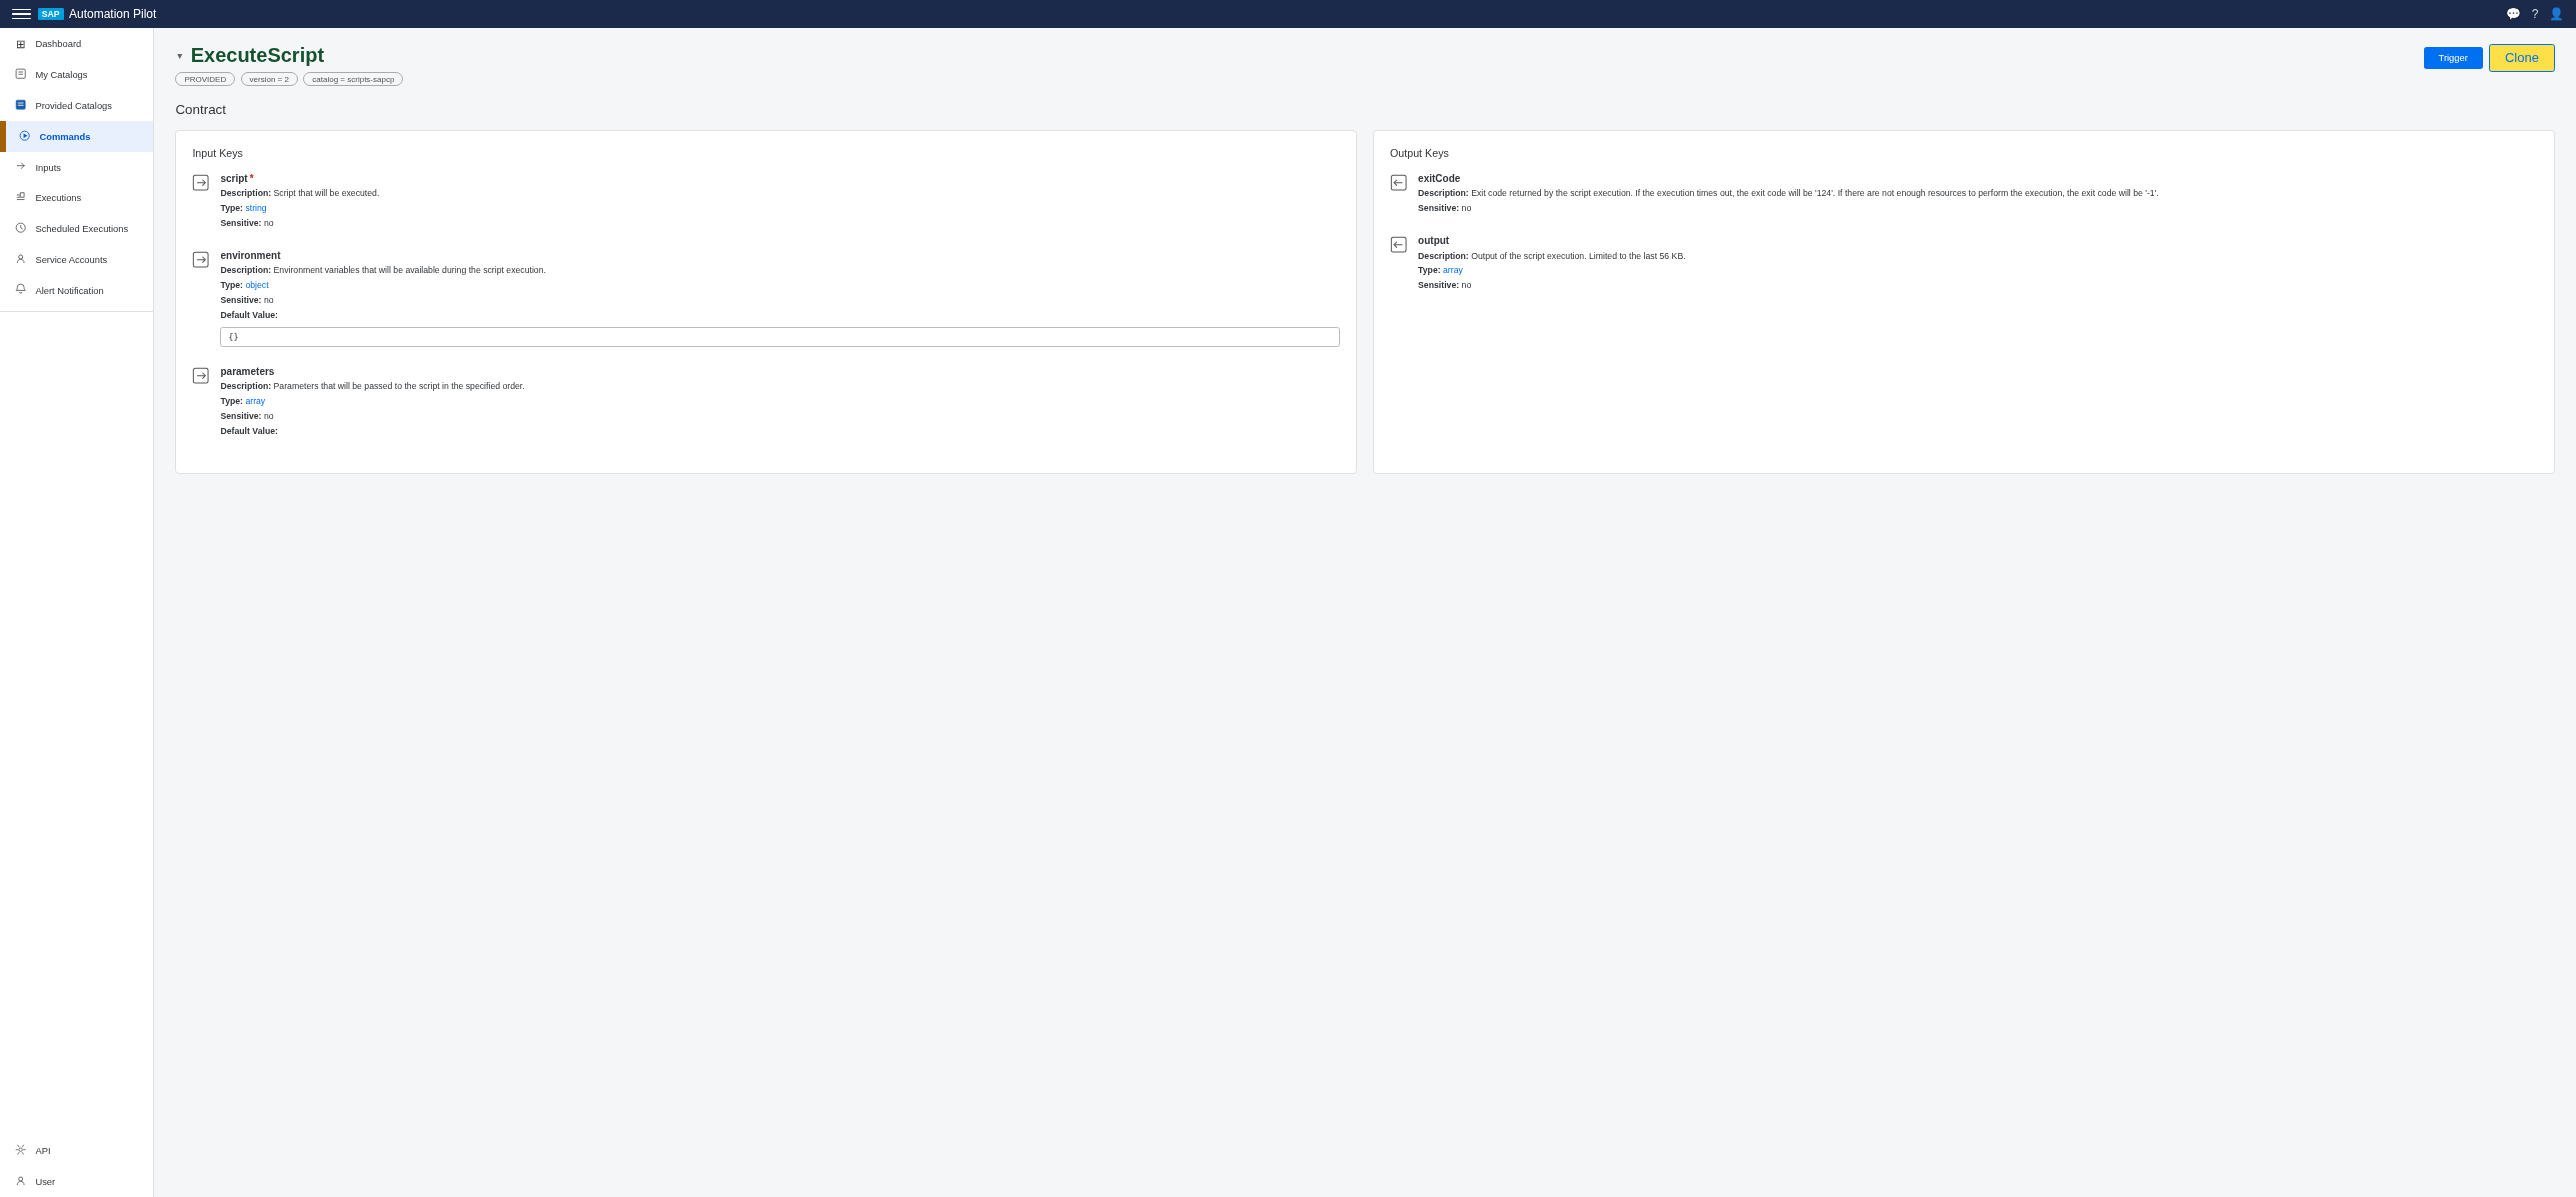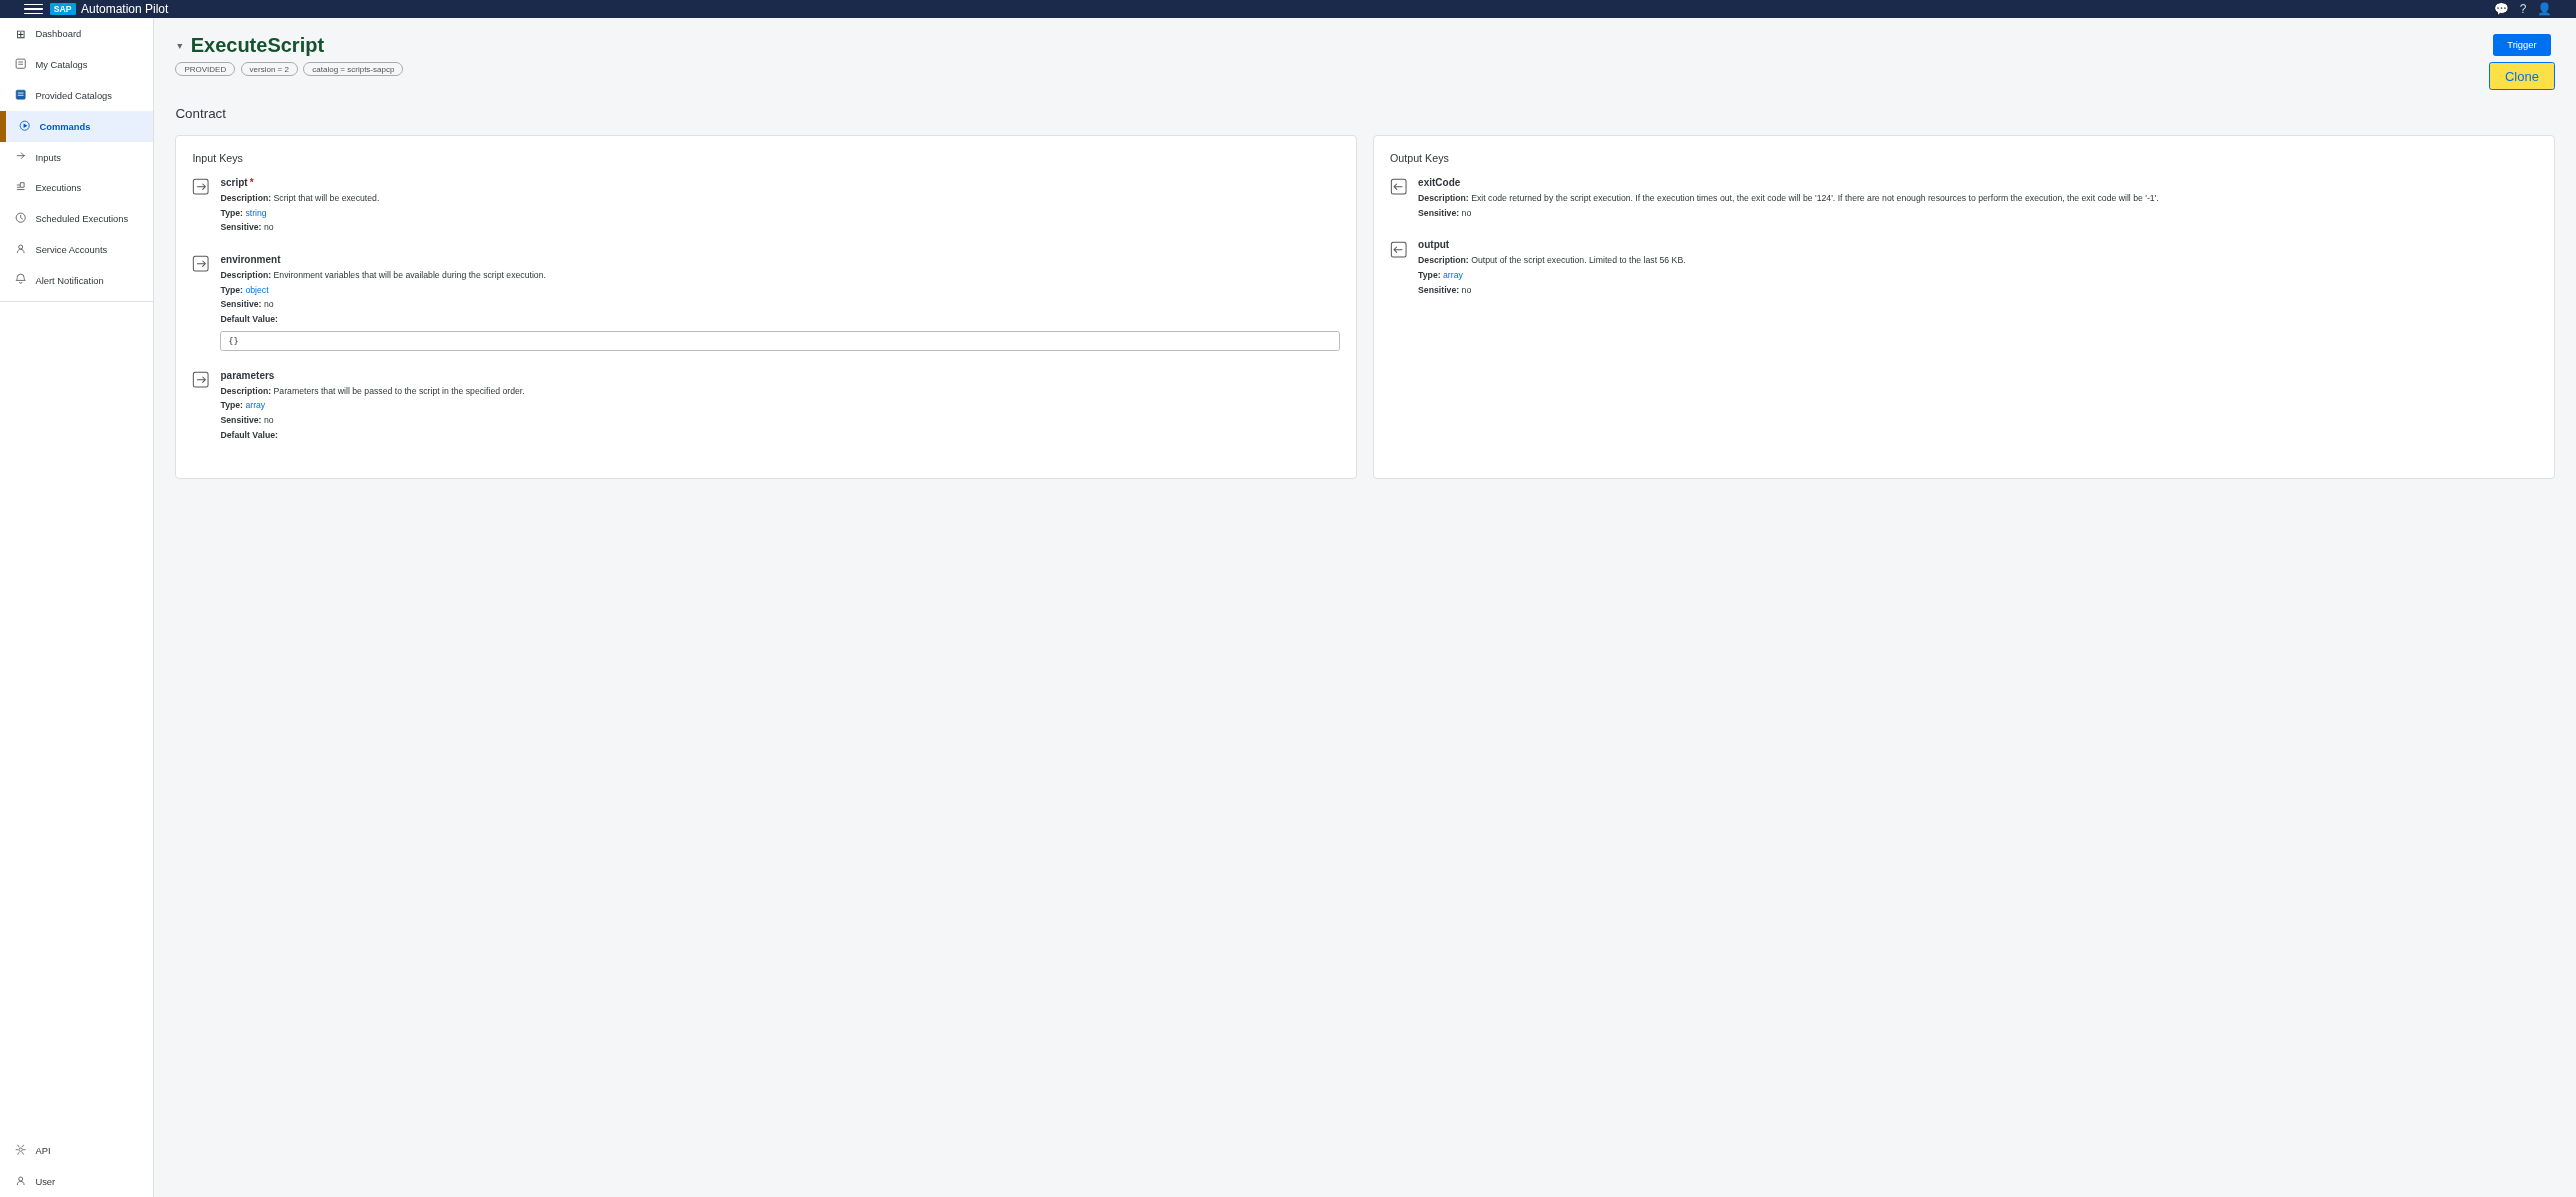--- a/index.html
+++ b/index.html
@@ -2,24 +2,24 @@
 <html style="font-size:10.7px"><head>
   <meta charset="utf-8">
   <style>
     * { box-sizing: border-box; margin: 0; padding: 0; }
     body { font-family: '72', Arial, sans-serif; font-size: 9.4px; background: #f5f6f7; color: #32363a; height: 100vh; overflow: hidden; display: flex; flex-direction: column; }
 
     
     .topnav {
       background: #1b2a4a;
       color: #fff;
-      height: 18px;
+      height: 28px;
       display: flex;
       align-items: center;
-      padding: 0 24px;
+      padding: 0 12px;
       flex-shrink: 0;
       z-index: 100;
     }
     .topnav-hamburger {
       width: 19px; height: 19px;
       display: flex; flex-direction: column; justify-content: center; gap: 3.4px;
       cursor: pointer; margin-right: 6.7px;
     }
     .topnav-hamburger span { display: block; height: 1.3px; background: #fff; border-radius: 0.7px; }
     .topnav-logo {
@@ -83,21 +83,21 @@
     .collapse-icon { color: #666; cursor: pointer; font-size: 8.7px; }
     .page-title { font-size: 20px; font-weight: 700; color: #14532d; }
     .page-tags { display: flex; gap: 5.4px; }
     .tag {
       border: 0.7px solid #aaa;
       border-radius: 8px;
       padding: 1.3px 8px;
       font-size: 8px;
       color: #555;
     }
-    .page-header-right { display: flex; gap: 6.7px; align-items: center; flex-direction: column; }
+    .page-header-right { display: flex; gap: 6.7px; align-items: center; }
     .btn-trigger {
       background: #0070f2; color: #fff; border: none;
       padding: 5.4px 14.7px; border-radius: 2.7px; font-size: 9.4px; cursor: pointer;
     }
     .btn-clone {
       background: #fde047; color: #0070f2; border: 0.7px solid #0070f2;
       padding: 5.4px 14.7px; border-radius: 2.7px; font-size: 13px; cursor: pointer;
     }
 
     

